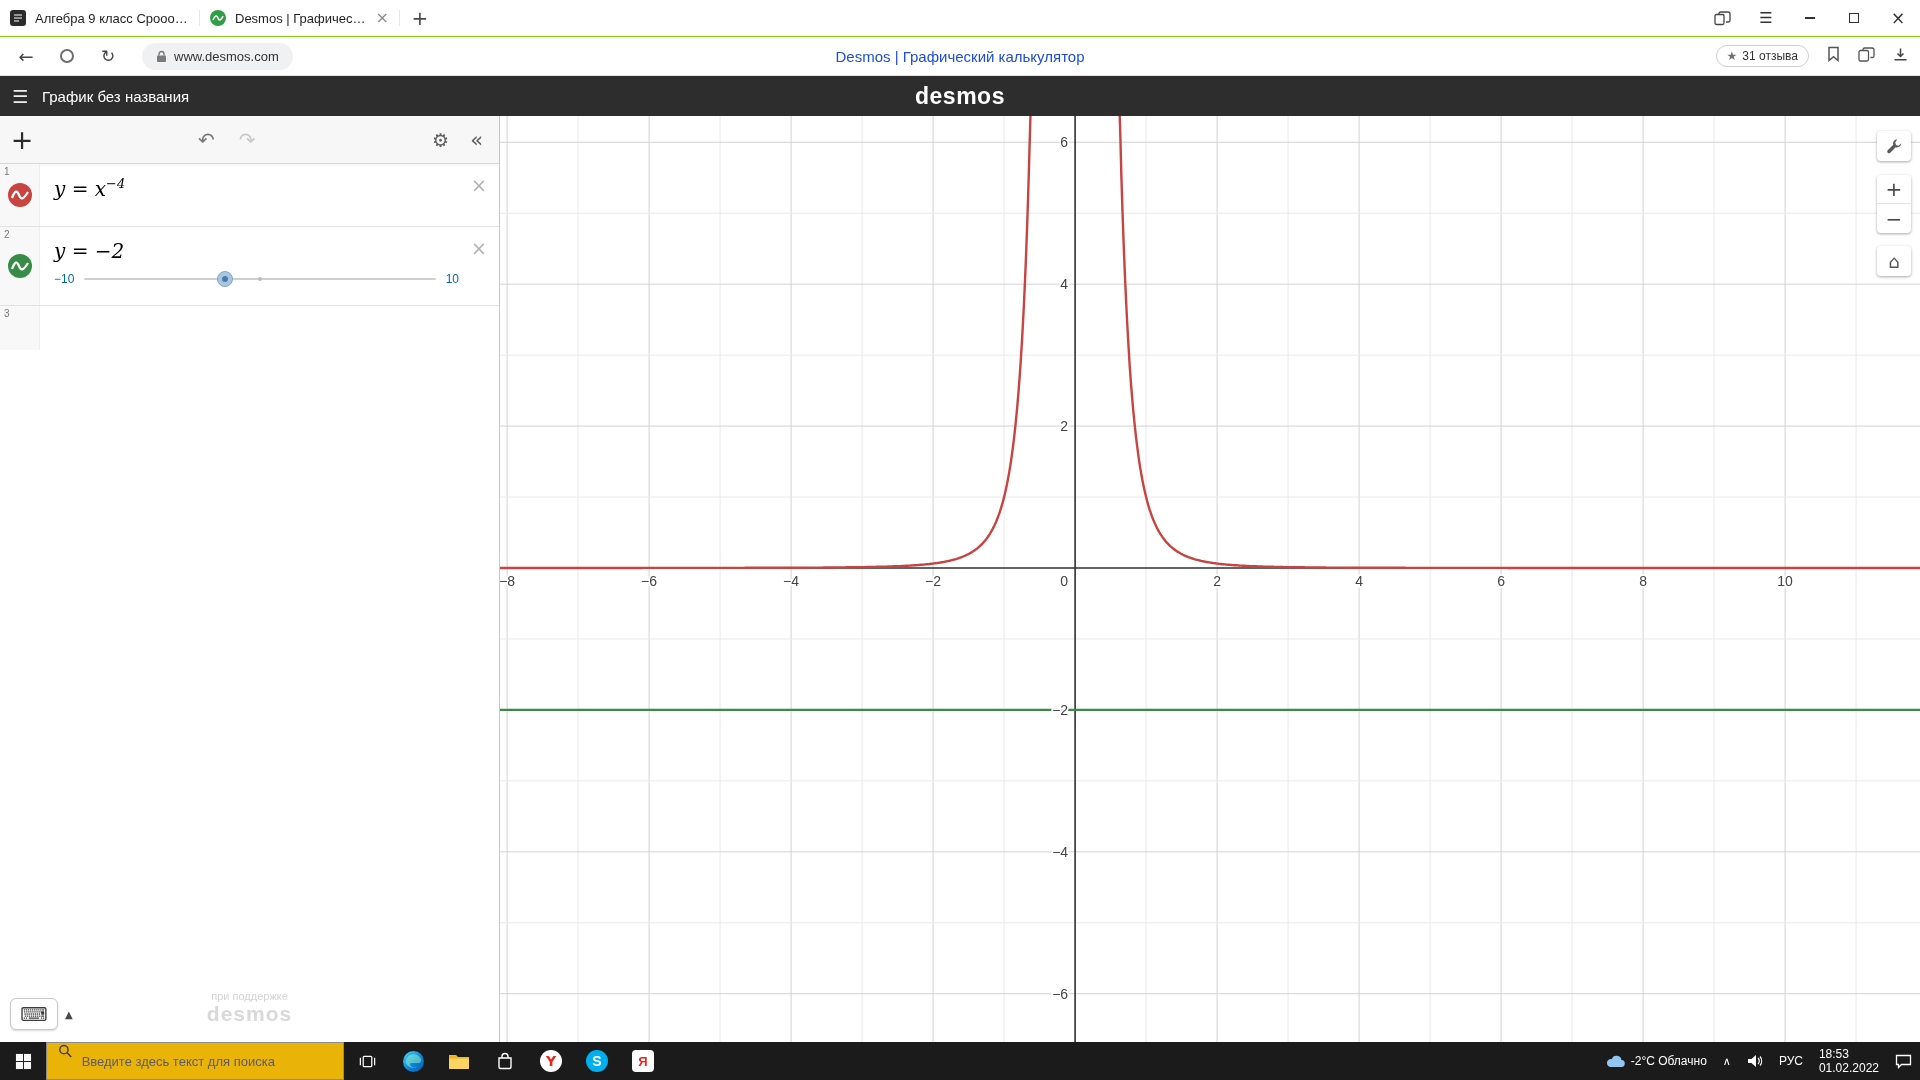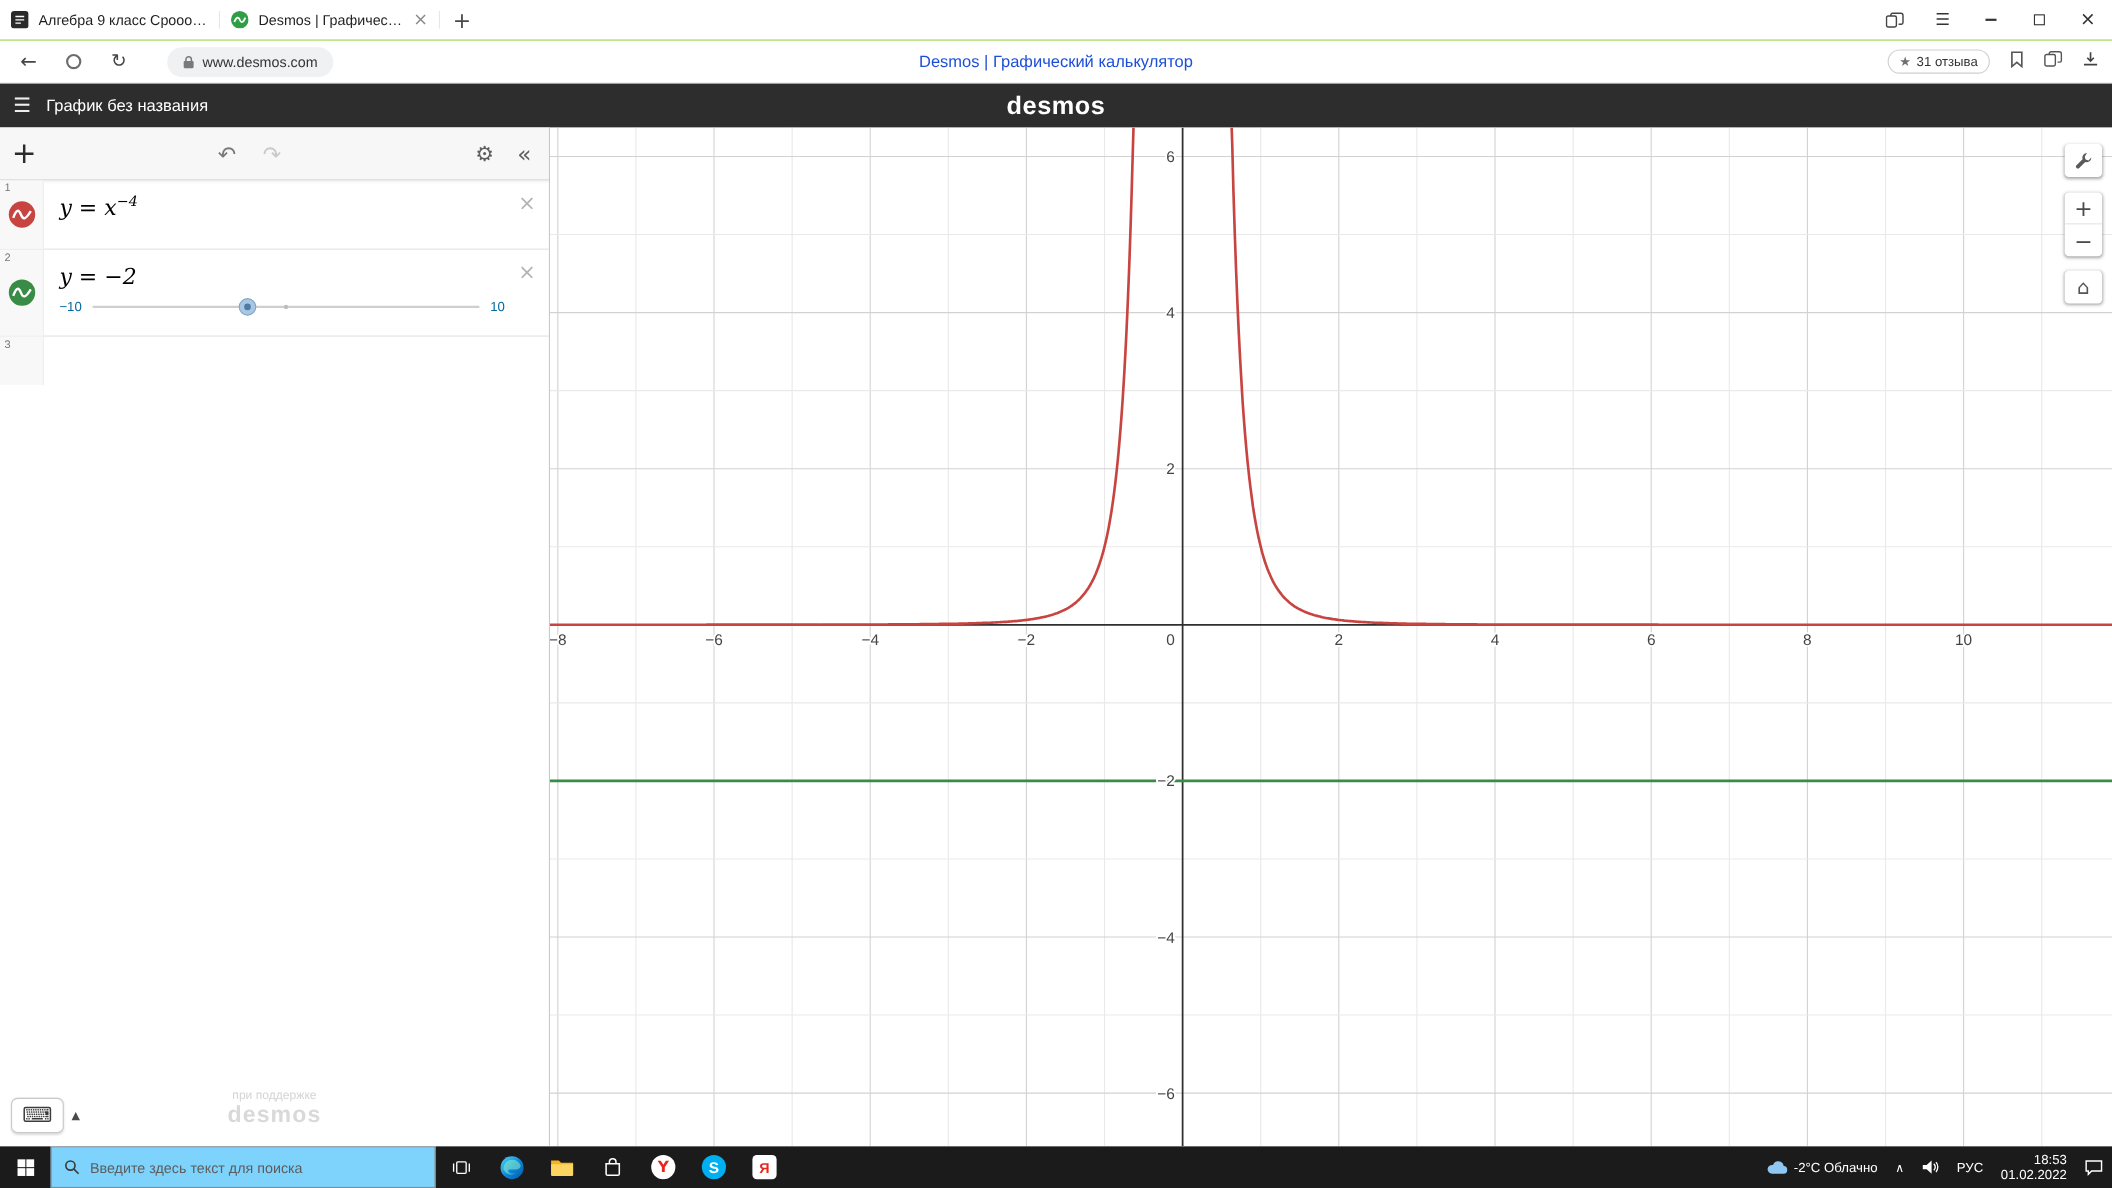--- a/index.html
+++ b/index.html
@@ -20,21 +20,21 @@
 .x-glyph{font-size:17px;color:#333}
 .menu-glyph{font-size:15px;color:#333}
 
 
 .addressbar{height:39px;background:#fff;border-bottom:1px solid #e3e3e3;position:relative;display:flex;align-items:center}
 .ab-btn{position:absolute;top:0;height:100%;display:flex;align-items:center;justify-content:center;color:#454545}
 .back{left:10px;width:32px;font-size:18px}
 .protect{left:52px;width:30px}
 .ring{width:14px;height:14px;border:2.2px solid #6d6d6d;border-radius:50%}
 .reload{left:92px;width:32px;font-size:17px}
-.url-chip{position:absolute;left:152px;top:6px;height:27px;background:#f0f1f3;border-radius:14px;display:flex;align-items:center;gap:7px;padding:0 14px;font-size:13px;color:#333}
+.url-chip{position:absolute;left:142px;top:6px;height:27px;background:#f0f1f3;border-radius:14px;display:flex;align-items:center;gap:7px;padding:0 14px;font-size:13px;color:#333}
 .center-title{position:absolute;left:50%;transform:translateX(-50%);font-size:15px;color:#1d4ed8;white-space:nowrap}
 .ab-right{position:absolute;right:12px;top:0;height:100%;display:flex;align-items:center;gap:18px}
 .reviews{display:flex;align-items:center;gap:5px;border:1px solid #cfcfcf;border-radius:13px;padding:3px 10px;font-size:12px;color:#333}
 .star{color:#6f6f6f;font-size:12px}
 
 
 .dheader{height:40px;background:#2d2d2d;display:flex;align-items:center;color:#fff;position:relative;padding:0 12px}
 .dmenu{font-size:18px;width:30px;color:#eee}
 .dtitle{font-size:15px;color:#fff}
 .dlogo{position:absolute;left:50%;transform:translateX(-50%);font-size:23px;font-weight:bold;letter-spacing:.5px}
@@ -87,30 +87,30 @@
 .gbtn{position:absolute;right:9px;width:34px;background:#fff;border-radius:4px;box-shadow:0 1px 3px rgba(0,0,0,.35);display:flex;align-items:center;justify-content:center;color:#555}
 .wrench-btn{top:15px;height:30px}
 .zoomgrp{position:absolute;right:9px;top:59px;width:34px;background:#fff;border-radius:4px;box-shadow:0 1px 3px rgba(0,0,0,.35);overflow:hidden}
 .zoom-cell{height:29px;display:flex;align-items:center;justify-content:center;font-size:20px;color:#4a4a4a}
 .zoom-cell:first-child{border-bottom:1px solid #e4e4e4}
 .home-btn{top:130px;height:30px;font-size:18px}
 
 
 .taskbar{height:38px;background:#1b1b1b;display:flex;align-items:stretch;color:#fff}
 .start{width:46px;display:flex;align-items:center;justify-content:center}
-.tsearch{width:350px;background:#7dd3fc;border:1px solid #8a8a8a;display:flex;align-items:center;gap:9px;padding:0 11px}
+.tsearch{width:298px;background:#eab308;border:1px solid #8a8a8a;display:flex;gap:9px;padding:0 11px}
 .tsearch input{border:none;outline:none;background:transparent;font-size:13px;color:#333;width:100%;font-family:"Liberation Sans",sans-serif}
 .tsearch input::placeholder{color:#5d5d5d;opacity:1}
 .ticon{width:46px;display:flex;align-items:center;justify-content:center}
 .tray{margin-left:auto;display:flex;align-items:center}
 .tray-item{padding:0 8px;display:flex;align-items:center;gap:5px;height:100%}
 .weather-txt{font-size:12px;color:#fff;white-space:nowrap}
 .chev{font-size:11px;color:#fff}
 .lang{font-size:12px}
-.clock{text-align:right;font-size:12px;line-height:14px}
+.clock{text-align:left;font-size:12px;line-height:14px}
 .iconsq{width:22px;height:22px;border-radius:4px;background:#fff;display:flex;align-items:center;justify-content:center;font-weight:bold}
 </style>
 </head>
 <body>
 
 <div id="screen">
 
   <div class="tabbar">
     <div class="tab">
       <svg width="16" height="16" viewBox="0 0 16 16">

